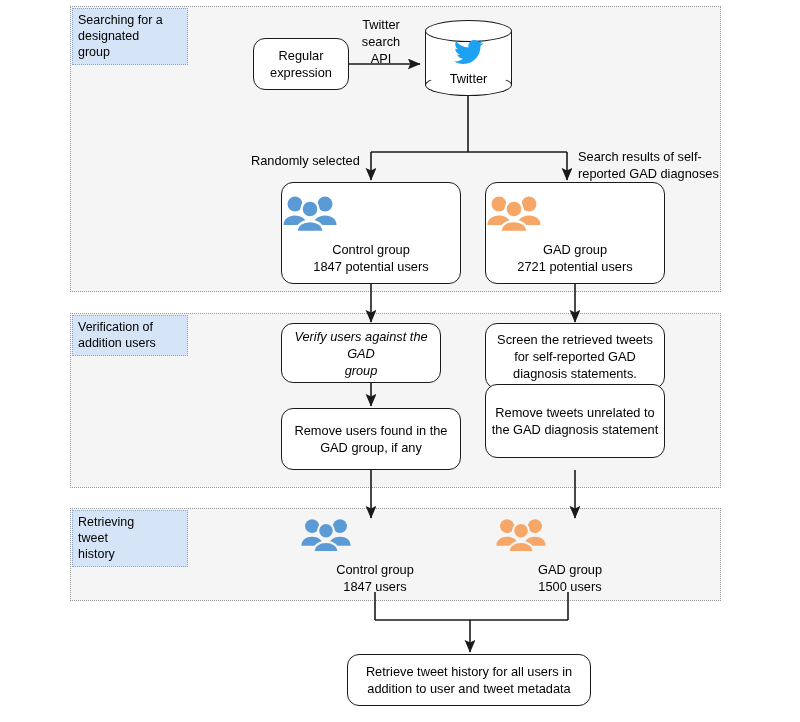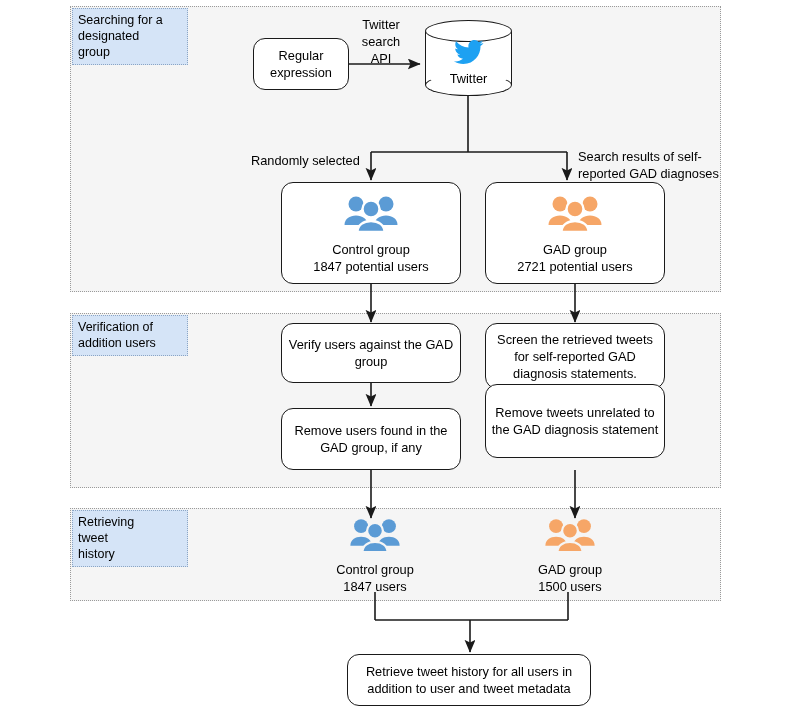--- a/index.html
+++ b/index.html
@@ -65,21 +65,20 @@
   }
   .rounded { border-radius: 12px; }
   .sharp   { border-radius: 12px; }
 
   
   .group-node {
     position: absolute;
     box-sizing: border-box;
     display: flex;
     flex-direction: column;
-    align-items: center;
     justify-content: center;
   }
   .group-node.boxed {
     background: #ffffff;
     border: 1.4px solid #1a1a1a;
     border-radius: 12px;
   }
   .group-caption {
     font-size: 12.8px;
     line-height: 17px;
@@ -262,21 +261,21 @@
         <circle cx="43" cy="12" r="7.5" fill="#f6a667"></circle>
         <path d="M31.5 33c0-6 5.2-9.5 11.5-9.5S54.5 27 54.5 33z" fill="#f6a667"></path>
         <circle cx="28" cy="17" r="8.5" fill="#f6a667" stroke="#ffffff" stroke-width="2.4"></circle>
         <path d="M14.5 40c0-7 6-11 13.5-11S41.5 33 41.5 40z" fill="#f6a667" stroke="#ffffff" stroke-width="2.4"></path>
       </svg>
     </span>
     <span class="group-caption">GAD group
 2721 potential users</span>
   </div>
 
-  <div class="node rounded" style="left:281px; top:323px; width:180px; height:60px;">Verify users against the  GAD
+  <div class="node rounded" style="left:281px; top:323px; width:160px; height:60px;font-style:italic;">Verify users against the  GAD
 group</div>
 
   <div class="node rounded" style="left:485px; top:323px; width:180px; height:66px;">Screen the retrieved tweets
 for self-reported GAD
 diagnosis statements.</div>
 
   <div class="node rounded" style="left:281px; top:408px; width:180px; height:62px;">Remove users found in the
 GAD group, if any</div>
 
   <div class="node rounded" style="left:485px; top:384px; width:180px; height:74px;">Remove tweets unrelated to

